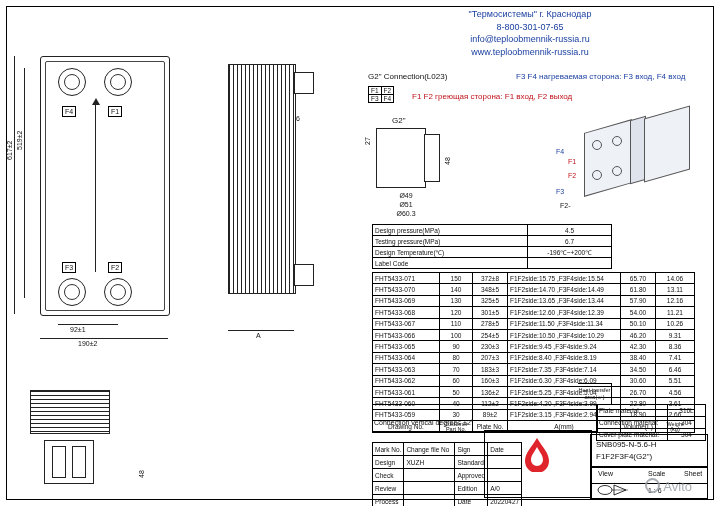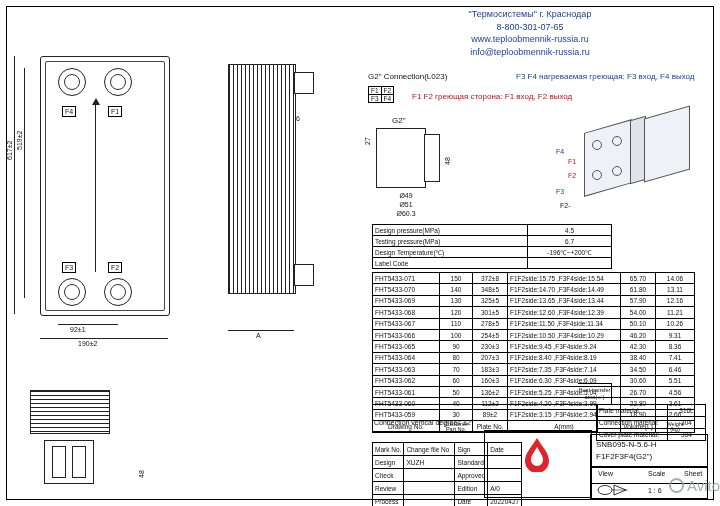--- a/index.html
+++ b/index.html
@@ -50,36 +50,36 @@
   .specTable td{height:10px;}
   .bigTable{position:absolute;left:372px;top:272px;}
   .bigTable td{height:10.4px;}
   .matTable{position:absolute;left:596px;top:404px;width:110px;}
   .matTable td{height:11px;}
   .titleblock{position:absolute;left:372px;top:404px;}
   .titleblock td{height:12px;}
   .logoRow{position:absolute;left:484px;top:430px;width:106px;height:66px;border:1px solid #000;}
 
   .drop{position:absolute;left:524px;top:438px;width:26px;height:34px;}
-  .watermark{position:absolute;right:0;bottom:12px;font-size:15px;color:#9aa0a6;opacity:.85;text-align:center;}
+  .watermark{position:absolute;right:28px;bottom:12px;font-size:13px;color:#9aa0a6;opacity:.85;text-align:center;}
 
   .hdr{position:absolute;left:380px;top:8px;width:300px;text-align:center;}
   .hdr div{font-size:9px;line-height:12.5px;color:#1a3fa0;}
 </style>
 </head>
 <body>
 
 <div id="sheet">
   <div class="frame"></div>
 
   <div class="hdr">
     <div>"Термосистемы" г. Краснодар</div>
     <div>8-800-301-07-65</div>
+    <div>info@teploobmennik-russia.ru</div>
     <div>www.teploobmennik-russia.ru</div>
-    <div>info@teploobmennik-russia.ru</div>
   </div>
 
   <div class="mainbody"></div>
   <div class="port" style="left:58px;top:68px;"></div>
   <div class="port" style="left:104px;top:68px;"></div>
   <div class="port" style="left:58px;top:278px;"></div>
   <div class="port" style="left:104px;top:278px;"></div>
 
   <div class="tag" style="left:62px;top:106px;">F4</div>
   <div class="tag" style="left:108px;top:106px;">F1</div>
@@ -115,21 +115,21 @@
         <td>F1</td>
         <td>F2</td>
       </tr>
       <tr>
         <td>F3</td>
         <td>F4</td>
       </tr>
     </tbody>
       </table>
   </div>
-  <div class="abs t8 blue" style="left:516px;top:72px;">F3 F4 нагреваемая греющая: F3  вход, F4 выход</div>
+  <div class="abs t8 blue" style="left:516px;top:72px;">F3 F4 нагреваемая сторона: F3  вход, F4 вход</div>
   <div class="abs t8 red" style="left:412px;top:92px;">F1 F2 греющая сторона: F1 вход, F2 выход</div>
 
   <div class="abs t8" style="left:392px;top:116px;">G2"</div>
   <div class="conn-thread"></div>
   <div class="conn-outer"></div>
   <div class="conn-cap"></div>
   <div class="abs t" style="left:364px;top:145px;transform:rotate(-90deg);transform-origin:left top;">27</div>
   <div class="abs t" style="left:444px;top:165px;transform:rotate(-90deg);transform-origin:left top;">48</div>
   <div class="abs t ctr" style="left:378px;top:192px;width:56px;">Ø49</div>
   <div class="abs t ctr" style="left:378px;top:201px;width:56px;">Ø51</div>

